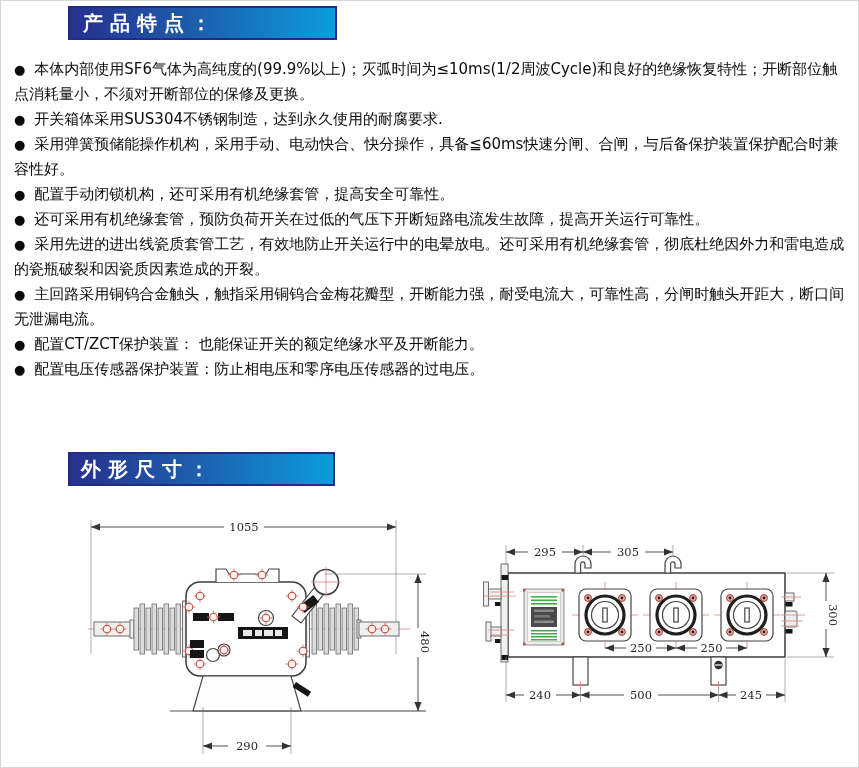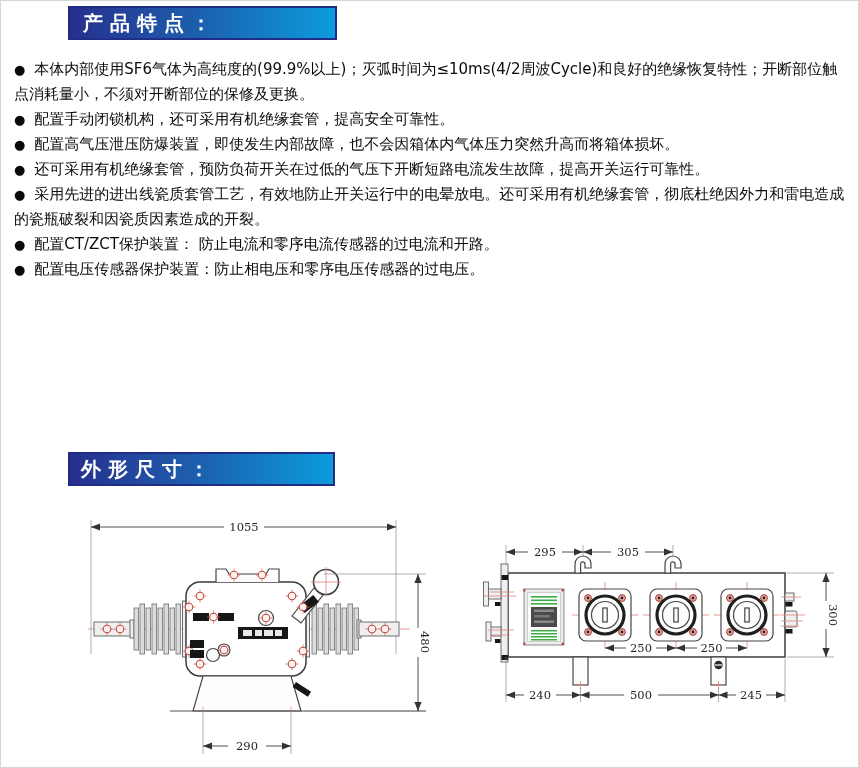--- a/index.html
+++ b/index.html
@@ -38,26 +38,28 @@
 </head>
 <body>
 
 <div class="page">
 
   <div class="banner b1">
     <span>产品特点：</span>
   </div>
 
   <div class="features">
-    <p><span class="bullet">●</span><span>本体内部使用SF6气体为高纯度的(99.9%以上)；灭弧时间为≤10ms(4/2周波Cycle)和良好的绝缘恢复特性；开断部位触点消耗量小，不须对开断部位的保修及更换。</span></p>
+    <p><span class="bullet">●</span><span>本体内部使用SF6气体为高纯度的(99.9%以上)；灭弧时间为≤10ms(1/2周波Cycle)和良好的绝缘恢复特性；开断部位触点消耗量小，不须对开断部位的保修及更换。</span></p>
+    <p><span class="bullet">●</span><span>开关箱体采用SUS304不锈钢制造，达到永久使用的耐腐要求.</span></p>
+    <p><span class="bullet">●</span><span>采用弹簧预储能操作机构，采用手动、电动快合、快分操作，具备≦60ms快速分闸、合闸，与后备保护装置保护配合时兼容性好。</span></p>
     <p><span class="bullet">●</span><span>配置手动闭锁机构，还可采用有机绝缘套管，提高安全可靠性。</span></p>
-    <p><span class="bullet">●</span><span>配置高气压泄压防爆装置，即使发生内部故障，也不会因箱体内气体压力突然升高而将箱体损坏。</span></p>
     <p><span class="bullet">●</span><span>还可采用有机绝缘套管，预防负荷开关在过低的气压下开断短路电流发生故障，提高开关运行可靠性。</span></p>
     <p><span class="bullet">●</span><span>采用先进的进出线瓷质套管工艺，有效地防止开关运行中的电晕放电。还可采用有机绝缘套管，彻底杜绝因外力和雷电造成的瓷瓶破裂和因瓷质因素造成的开裂。</span></p>
-    <p><span class="bullet">●</span><span>配置CT/ZCT保护装置： 防止电流和零序电流传感器的过电流和开路。</span></p>
+    <p><span class="bullet">●</span><span>主回路采用铜钨合金触头，触指采用铜钨合金梅花瓣型，开断能力强，耐受电流大，可靠性高，分闸时触头开距大，断口间无泄漏电流。</span></p>
+    <p><span class="bullet">●</span><span>配置CT/ZCT保护装置： 也能保证开关的额定绝缘水平及开断能力。</span></p>
     <p><span class="bullet">●</span><span>配置电压传感器保护装置：防止相电压和零序电压传感器的过电压。</span></p>
   </div>
 
   <div class="banner b2">
     <span>外形尺寸：</span>
   </div>
 
   <svg class="draw-front" width="395" height="263" viewBox="0 0 395 263">
     <defs>
       <marker id="mE1" markerWidth="11" markerHeight="8" refX="10" refY="4" orient="auto">

